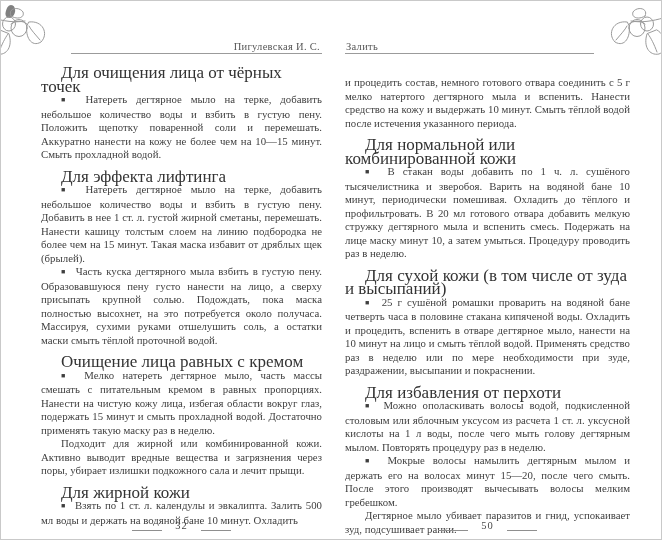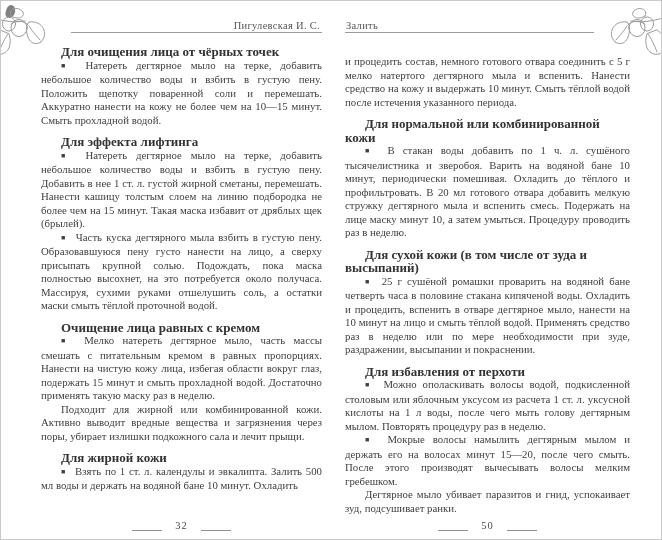--- a/index.html
+++ b/index.html
@@ -11,36 +11,36 @@
     width:662px;height:540px;box-sizing:border-box;
     border:1px solid var(--border);
     background:var(--page-bg);
     display:flex;position:relative;overflow:hidden;
     font-family:"Liberation Serif", serif;
   }
   .page{position:relative;box-sizing:border-box;height:540px;}
   .page-left{width:331px;padding:0 9px 0 40px;}
   .page-right{width:331px;padding:0 31px 0 14px;}
 
-  .page-head{position:relative;height:32px;text-align:right;}
+  .page-head{position:relative;height:53px;text-align:right;}
   .head-line{position:absolute;bottom:0;height:0;border-bottom:1px solid var(--header-rule);}
   .page-left .head-line{left:30px;right:0;}
   .page-right .head-line{left:0;right:36px;}
   .head-label{position:absolute;bottom:2px;font-size:10.5px;color:#575757;letter-spacing:.3px;}
   .page-left .head-label{right:2px;}
   .page-right .head-label{left:1px;}
 
   .ornament{position:absolute;top:5px;}
   .page-left .ornament{left:-16px;}
   .page-right .ornament{right:-10px;transform:scaleX(-1);}
 
   .page-content{padding-top:1px;}
   .heading{
-    font-weight:bold;color:var(--heading-text);
-    font-size:13px;line-height:13.5px;
+    font-weight:normal;color:var(--heading-text);
+    font-size:17px;line-height:13.5px;
     margin:8px 0 0 0;text-indent:20px;
   }
   .page-content > .heading:first-child{margin-top:11px;}
   .para{
     margin:0;color:var(--text);
     font-size:10.8px;line-height:13.5px;
     text-align:justify;
   }
   .para.bullet,.para.indent{text-indent:20px;}
   .para.flush{text-indent:0;margin-top:21px;}

